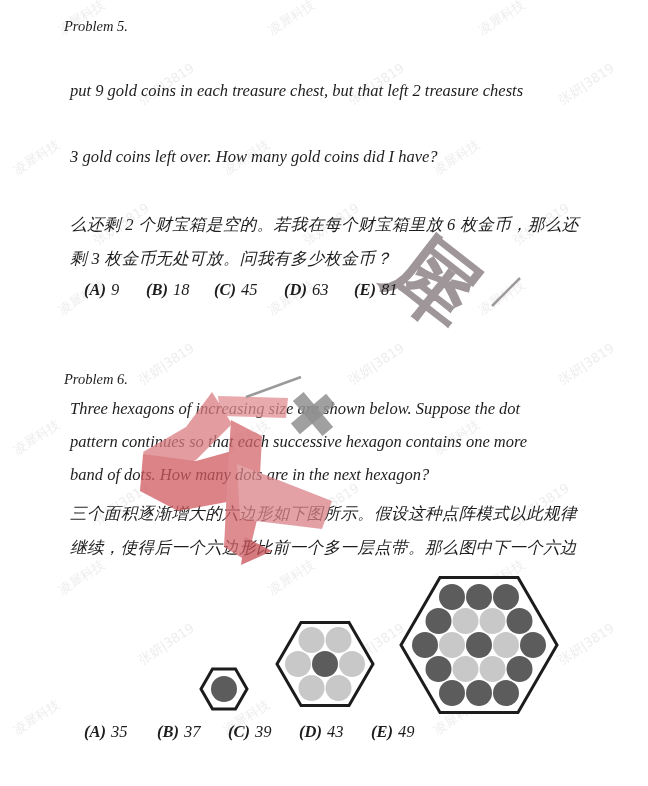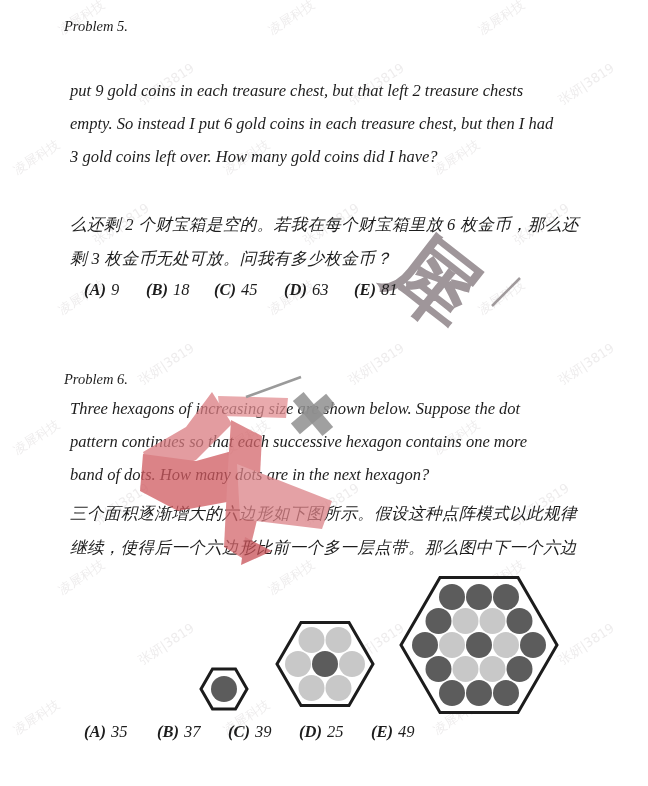--- a/index.html
+++ b/index.html
@@ -70,42 +70,41 @@
       <span class="wm-tile" style="left: 555px; top: 654px; color: rgb(141, 130, 134); opacity: 0.15; font-size: 13px; transform: rotate(-33deg);">张妍|3819</span>
       <span class="wm-tile" style="left: 10px; top: 724px; color: rgb(141, 130, 134); opacity: 0.15; font-size: 13px; transform: rotate(-33deg);">凌犀科技</span>
       <span class="wm-tile" style="left: 220px; top: 724px; color: rgb(141, 130, 134); opacity: 0.15; font-size: 13px; transform: rotate(-33deg);">凌犀科技</span>
       <span class="wm-tile" style="left: 430px; top: 724px; color: rgb(141, 130, 134); opacity: 0.15; font-size: 13px; transform: rotate(-33deg);">凌犀科技</span>
     </div>
 
   <div class="layer text-layer">
 
     <div class="plabel" style="top:16px">Problem 5.</div>
     <div class="eline" style="top:80px">put 9 gold coins in each treasure chest, but that left 2 treasure chests</div>
-    <div class="eline" style="top:113px">empty. So instead I put 6 gold coins in each treasure chest, but then I had</div>
     <div class="eline" style="top:146px">3 gold coins left over. How many gold coins did I have?</div>
     <div class="cline" style="top:214px">么还剩 2 个财宝箱是空的。若我在每个财宝箱里放 6 枚金币，那么还</div>
     <div class="cline" style="top:248px">剩 3 枚金币无处可放。问我有多少枚金币？</div>
 
     <div class="choice" style="left:84px;top:279px"><span class="cl">(A)</span><span class="cv">9</span></div>
     <div class="choice" style="left:146px;top:279px"><span class="cl">(B)</span><span class="cv">18</span></div>
     <div class="choice" style="left:214px;top:279px"><span class="cl">(C)</span><span class="cv">45</span></div>
     <div class="choice" style="left:284px;top:279px"><span class="cl">(D)</span><span class="cv">63</span></div>
     <div class="choice" style="left:354px;top:279px"><span class="cl">(E)</span><span class="cv">81</span></div>
 
     <div class="plabel" style="top:369px">Problem 6.</div>
     <div class="eline" style="top:398px">Three hexagons of increasing size are shown below. Suppose the dot</div>
     <div class="eline" style="top:464px">band of dots. How many dots are in the next hexagon?</div>
     <div class="eline" style="top:431px">pattern continues so that each successive hexagon contains one more</div>
     <div class="cline" style="top:537px">继续，使得后一个六边形比前一个多一层点带。那么图中下一个六边</div>
     <div class="cline" style="top:503px">三个面积逐渐增大的六边形如下图所示。假设这种点阵模式以此规律</div>
 
     <div class="choice" style="left:84px;top:721px"><span class="cl">(A)</span><span class="cv">35</span></div>
     <div class="choice" style="left:157px;top:721px"><span class="cl">(B)</span><span class="cv">37</span></div>
     <div class="choice" style="left:228px;top:721px"><span class="cl">(C)</span><span class="cv">39</span></div>
-    <div class="choice" style="left:299px;top:721px"><span class="cl">(D)</span><span class="cv">25</span></div>
+    <div class="choice" style="left:299px;top:721px"><span class="cl">(D)</span><span class="cv">43</span></div>
     <div class="choice" style="left:371px;top:721px"><span class="cl">(E)</span><span class="cv">49</span></div>
   </div>
 
   <svg class="layer fig-layer" id="figure-svg" width="648" height="786" viewBox="0 0 648 786">
       <g>
         <polygon points="201,689 212.5,669.0814157129579 235.5,669.0814157129579 247,689 235.5,708.9185842870421 212.5,708.9185842870421" fill="#ffffff" stroke="#1c1c1c" stroke-width="3"></polygon>
         <circle cx="224" cy="689" r="13" fill="#5c5c5c"></circle>
       </g>
       <g>
         <polygon points="277,664 301,622.430780618347 349,622.430780618347 373,664 349,705.569219381653 301,705.569219381653" fill="#ffffff" stroke="#1c1c1c" stroke-width="3"></polygon>

